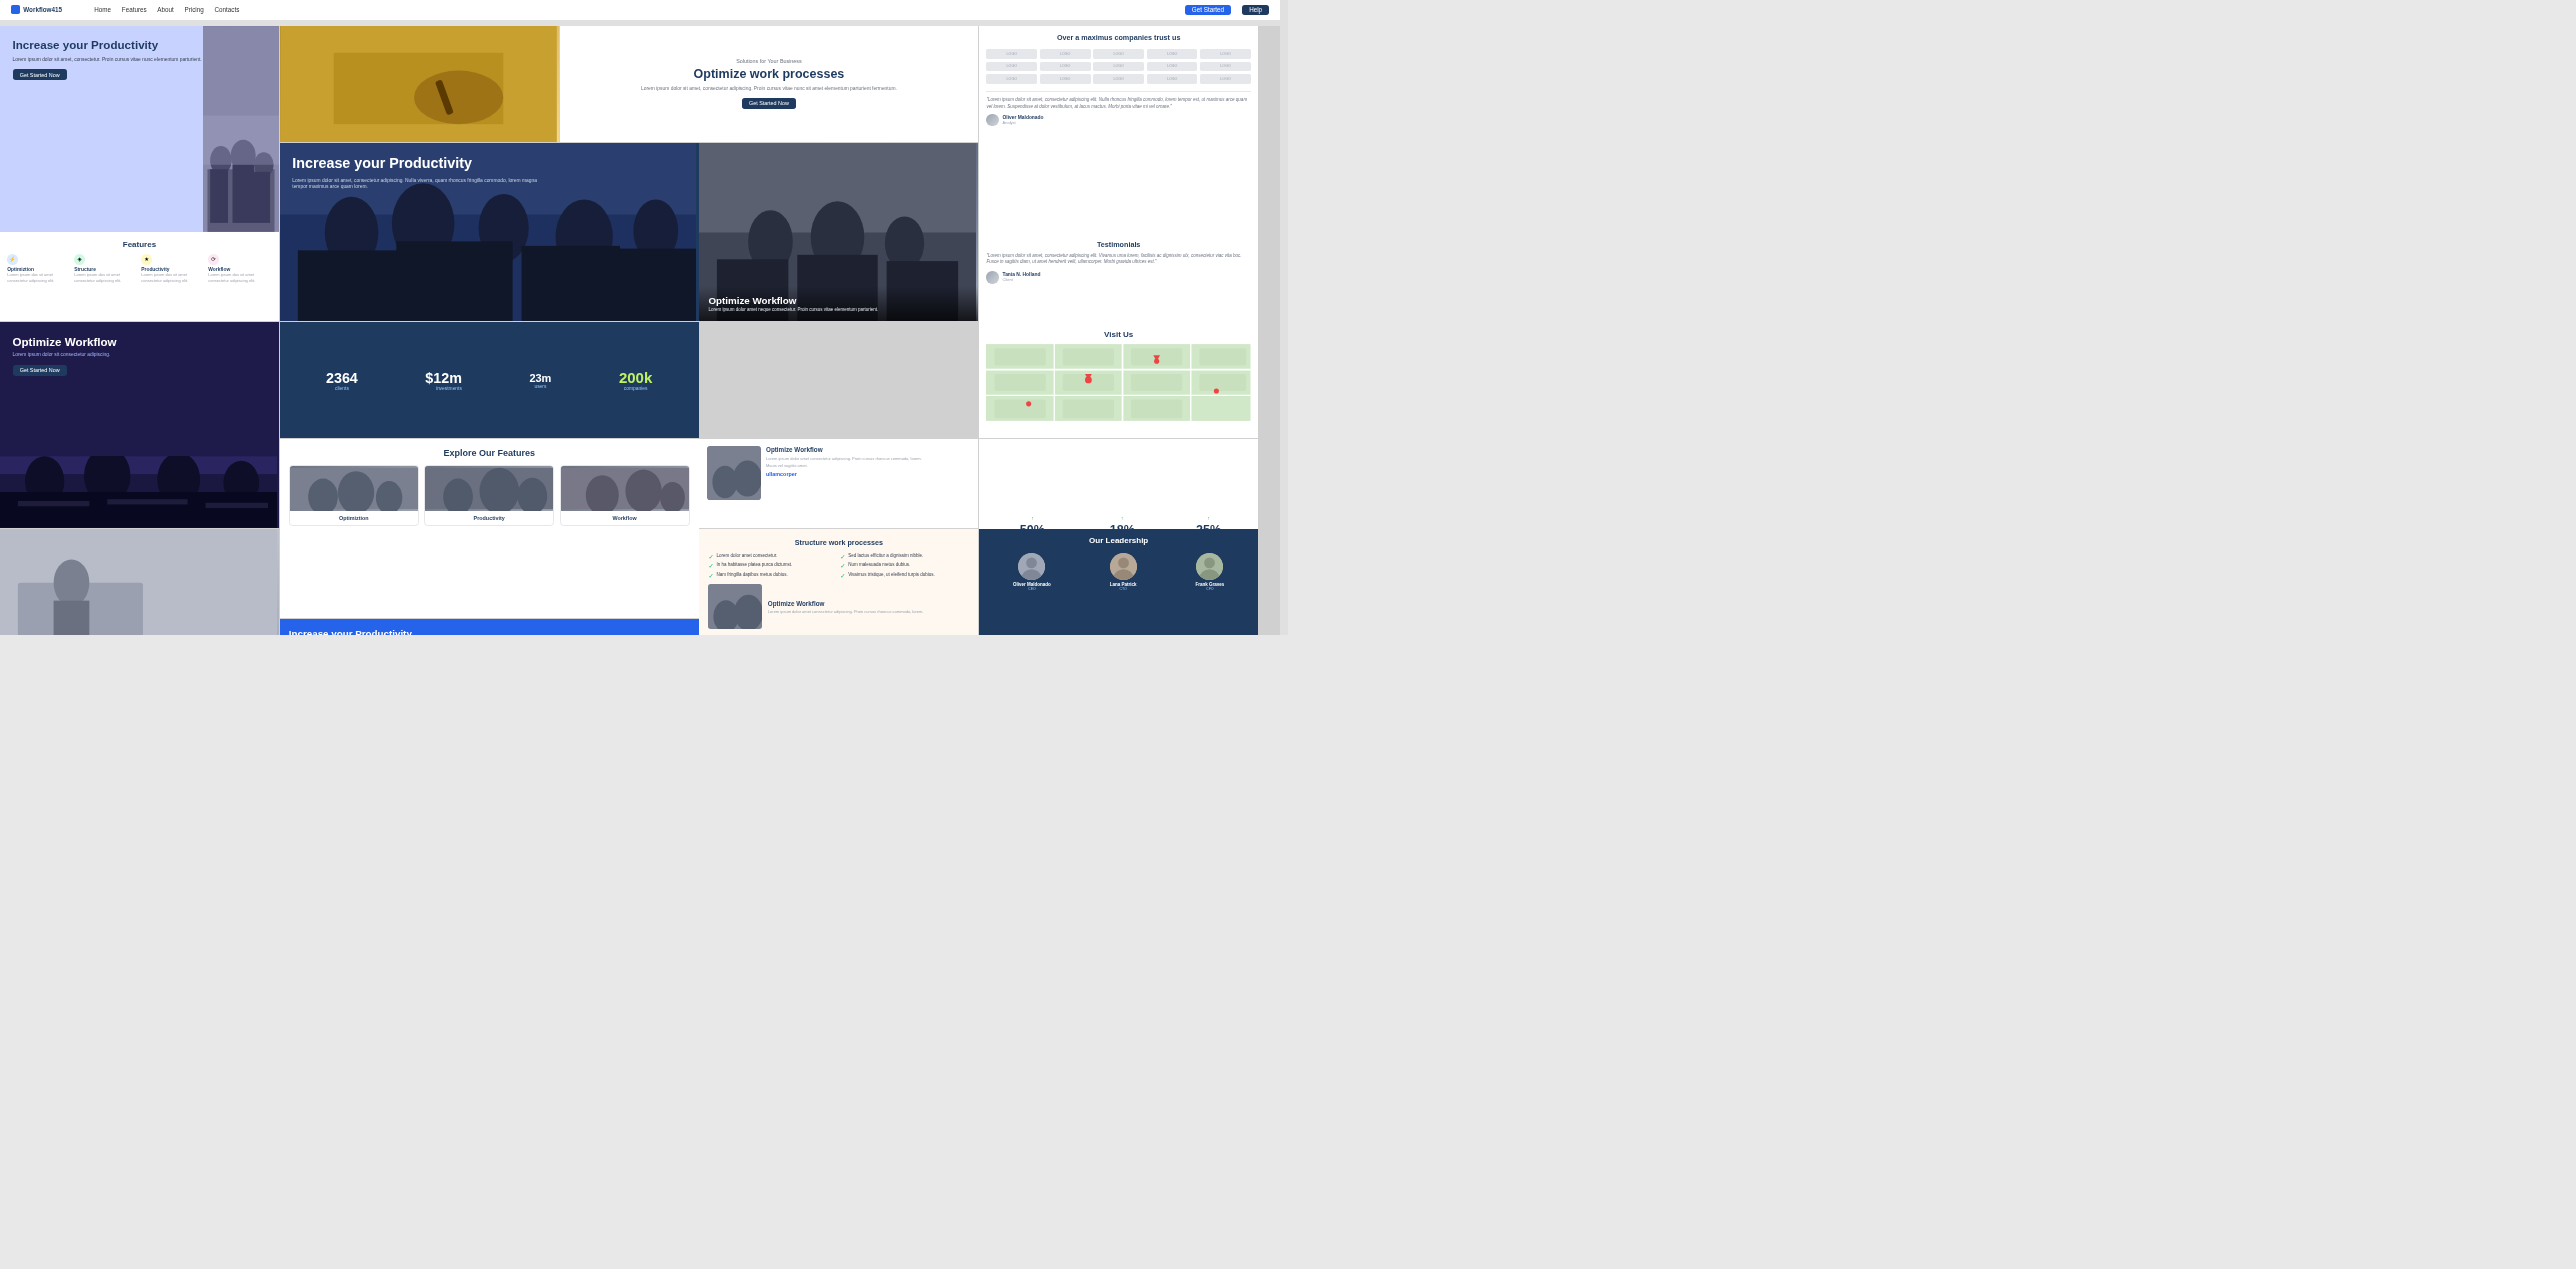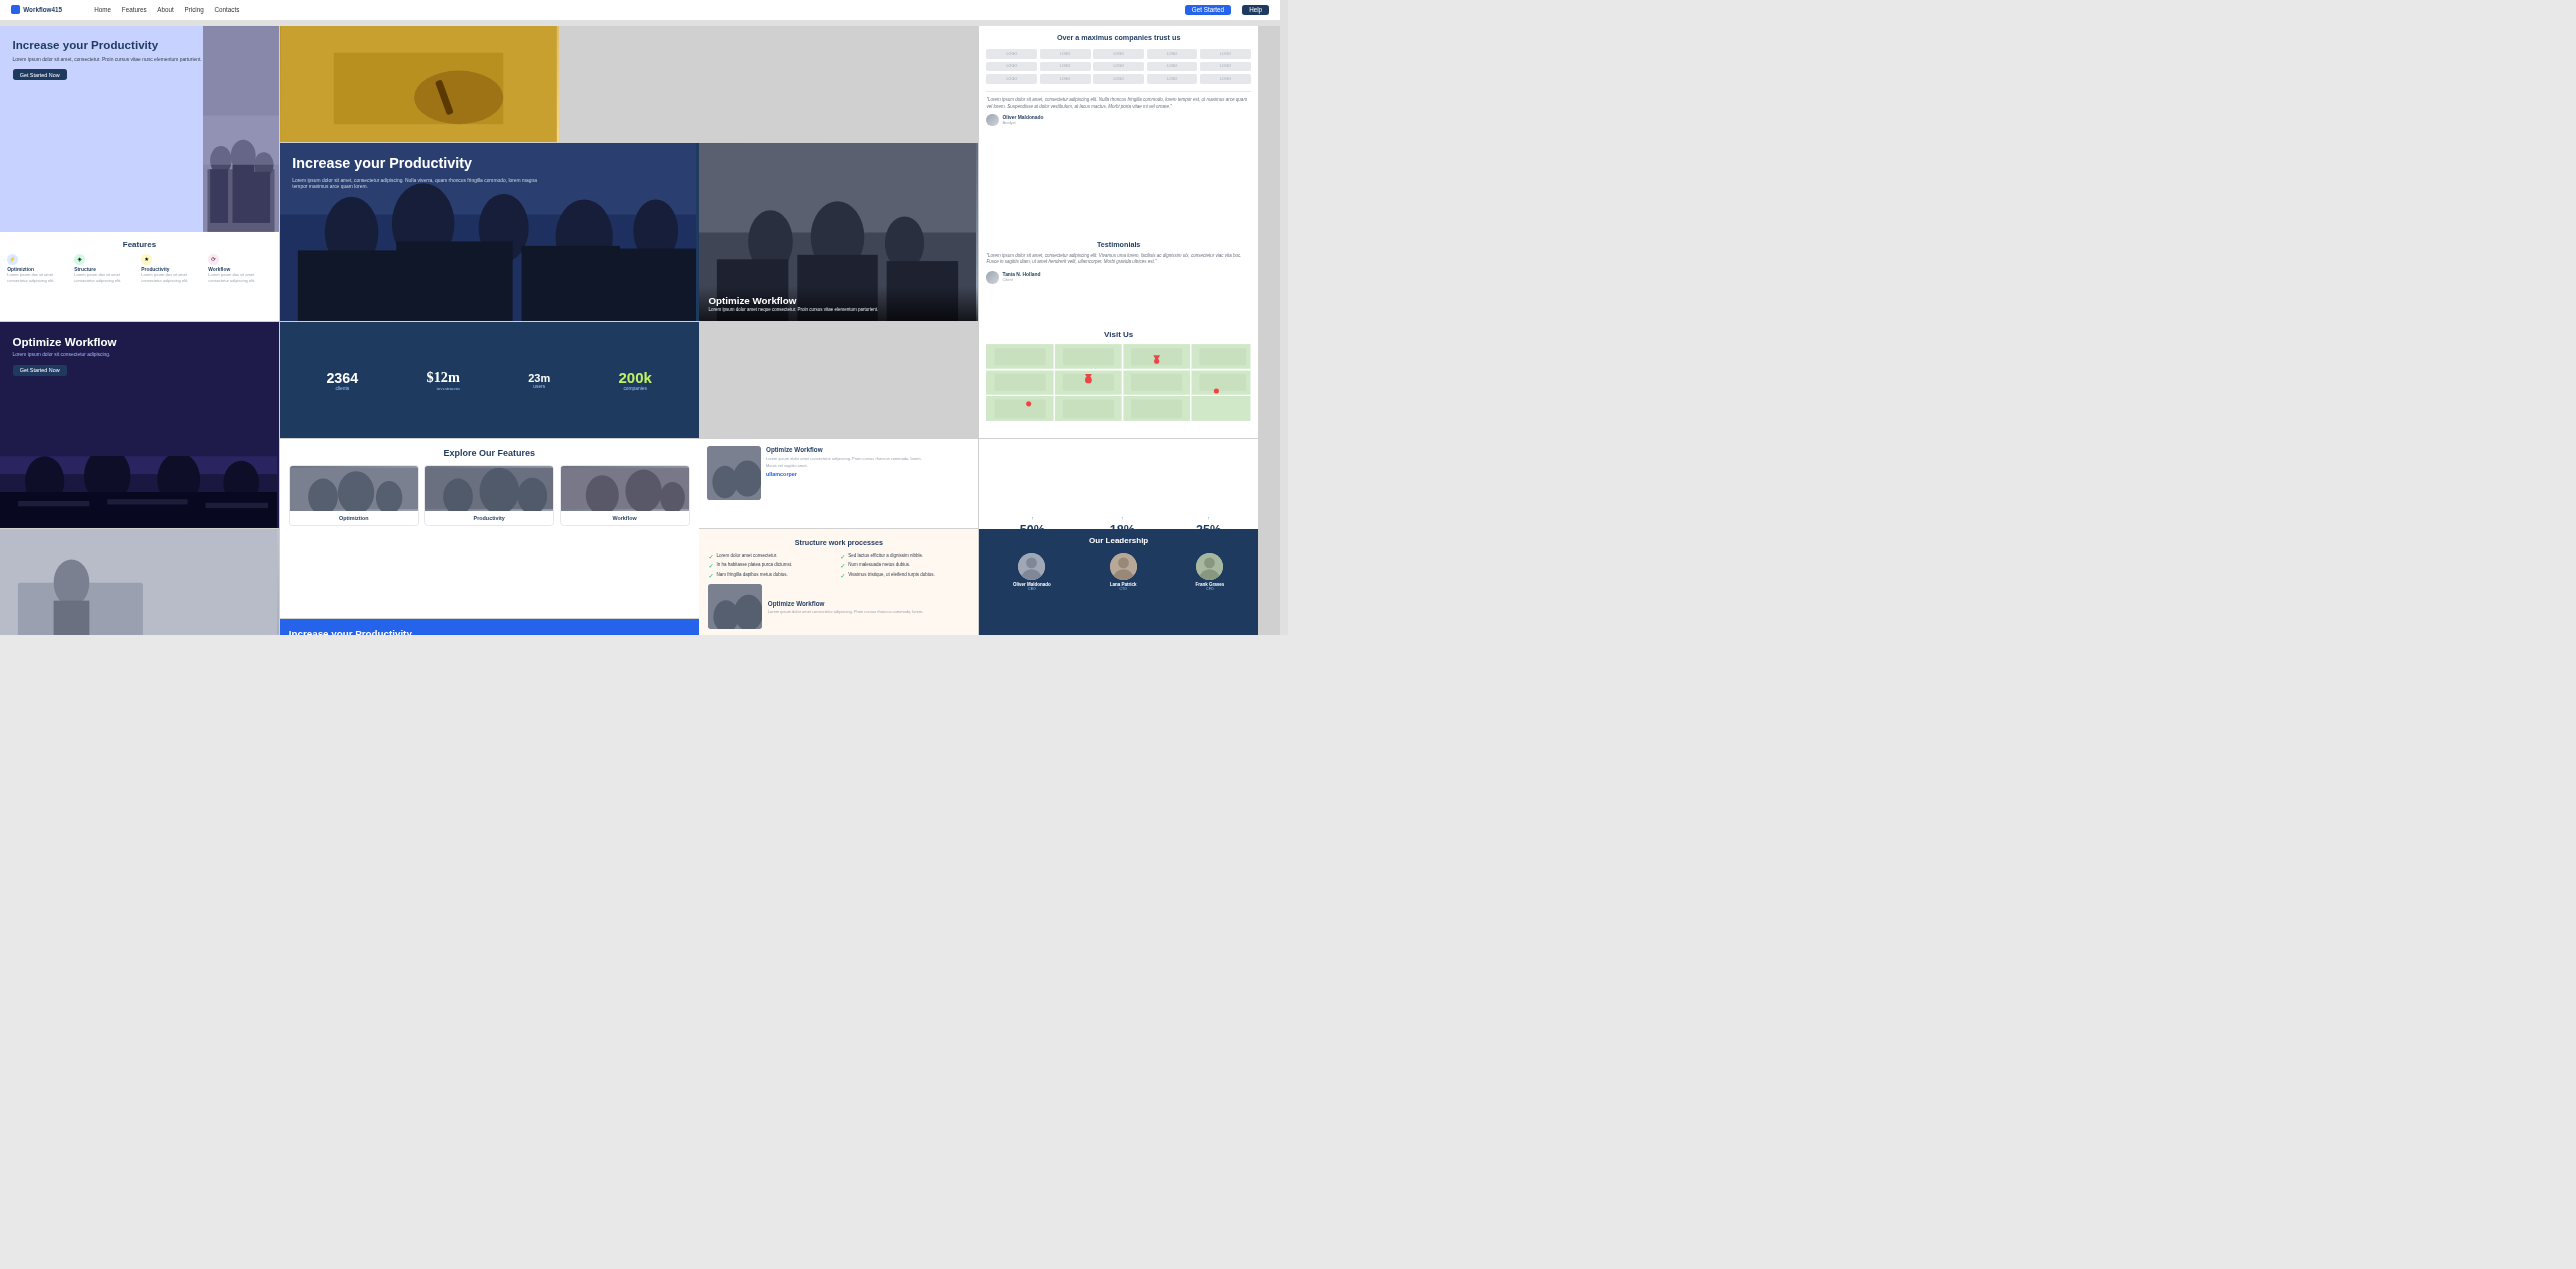--- a/index.html
+++ b/index.html
@@ -122,20 +122,26 @@
         <svg width="277" height="116" viewBox="0 0 310 130">
           <rect width="310" height="130" fill="#c8a030"></rect>
           <rect x="60" y="30" width="190" height="80" fill="#b89020"></rect>
 
           <ellipse cx="200" cy="80" rx="50" ry="30" fill="#8b6010" opacity="0.6"></ellipse>
           <rect x="180" y="60" width="8" height="40" rx="3" fill="#5a3a00" transform="rotate(-20,184,80)"></rect>
         </svg>
       </div>
     </div>
 
+    <div class="c3">
+      <p style="font-size:5.4px;color:#6b7280;">Solutions for Your Business</p>
+      <h2 style="font-size:12.5px;font-weight:700;color:#1e3a5f;line-height:1.2;margin-top:2.7px;">Optimize work processes</h2>
+      <p style="font-size:4.9px;color:#6b7280;margin-top:3.6px;line-height:1.4;">Lorem ipsum dolor sit amet, consectetur adipiscing. Proin cursus vitae nunc sit amet elementum parturient fermentum.</p>
+      <div class="btn-small" style="margin-top:5.4px;">Get Started Now</div>
+    </div>
 
     <div class="c4">
       <h3 style="font-size:7.2px;font-weight:700;color:#1e3a5f;text-align:center;margin-bottom:7.2px;">Over a maximus companies trust us</h3>
       <div style="display:grid;grid-template-columns:repeat(5,1fr);gap:2.7px;">
         <div style="height:9.8px;background:#e5e7eb;border-radius:1.8px;display:flex;align-items:center;justify-content:center;">
             <span style="font-size:3.6px;color:#9ca3af;">LOGO</span>
           </div>
         <div style="height:9.8px;background:#e5e7eb;border-radius:1.8px;display:flex;align-items:center;justify-content:center;">
             <span style="font-size:3.6px;color:#9ca3af;">LOGO</span>
           </div>
@@ -293,21 +299,21 @@
           <rect x="230" y="52" width="70" height="6" fill="#1e1c3a"></rect>
         </svg>
       </div>
     </div>
 
     <div class="c10">
       <div style="text-align:center;">
         <div style="font-size:14.3px;font-weight:700;color:white;">2364</div>
         <div style="font-size:4.9px;color:#93c5fd;">clients</div>
       </div>
-      <div style="text-align:right;font-family:Liberation Serif, serif;">
+      <div style="text-align:right;">
         <div style="font-size:14.3px;font-weight:700;color:white;">$12m</div>
         <div style="font-size:4.9px;color:#93c5fd;">investments</div>
       </div>
       <div style="text-align:center;">
         <div style="font-size:11px;font-weight:700;color:white;">23m</div>
         <div style="font-size:4.9px;color:#93c5fd;">users</div>
       </div>
       <div style="text-align:center;">
         <div style="font-size:15px;font-weight:700;color:#bef264;">200k</div>
         <div style="font-size:4.9px;color:#93c5fd;">companies</div>

